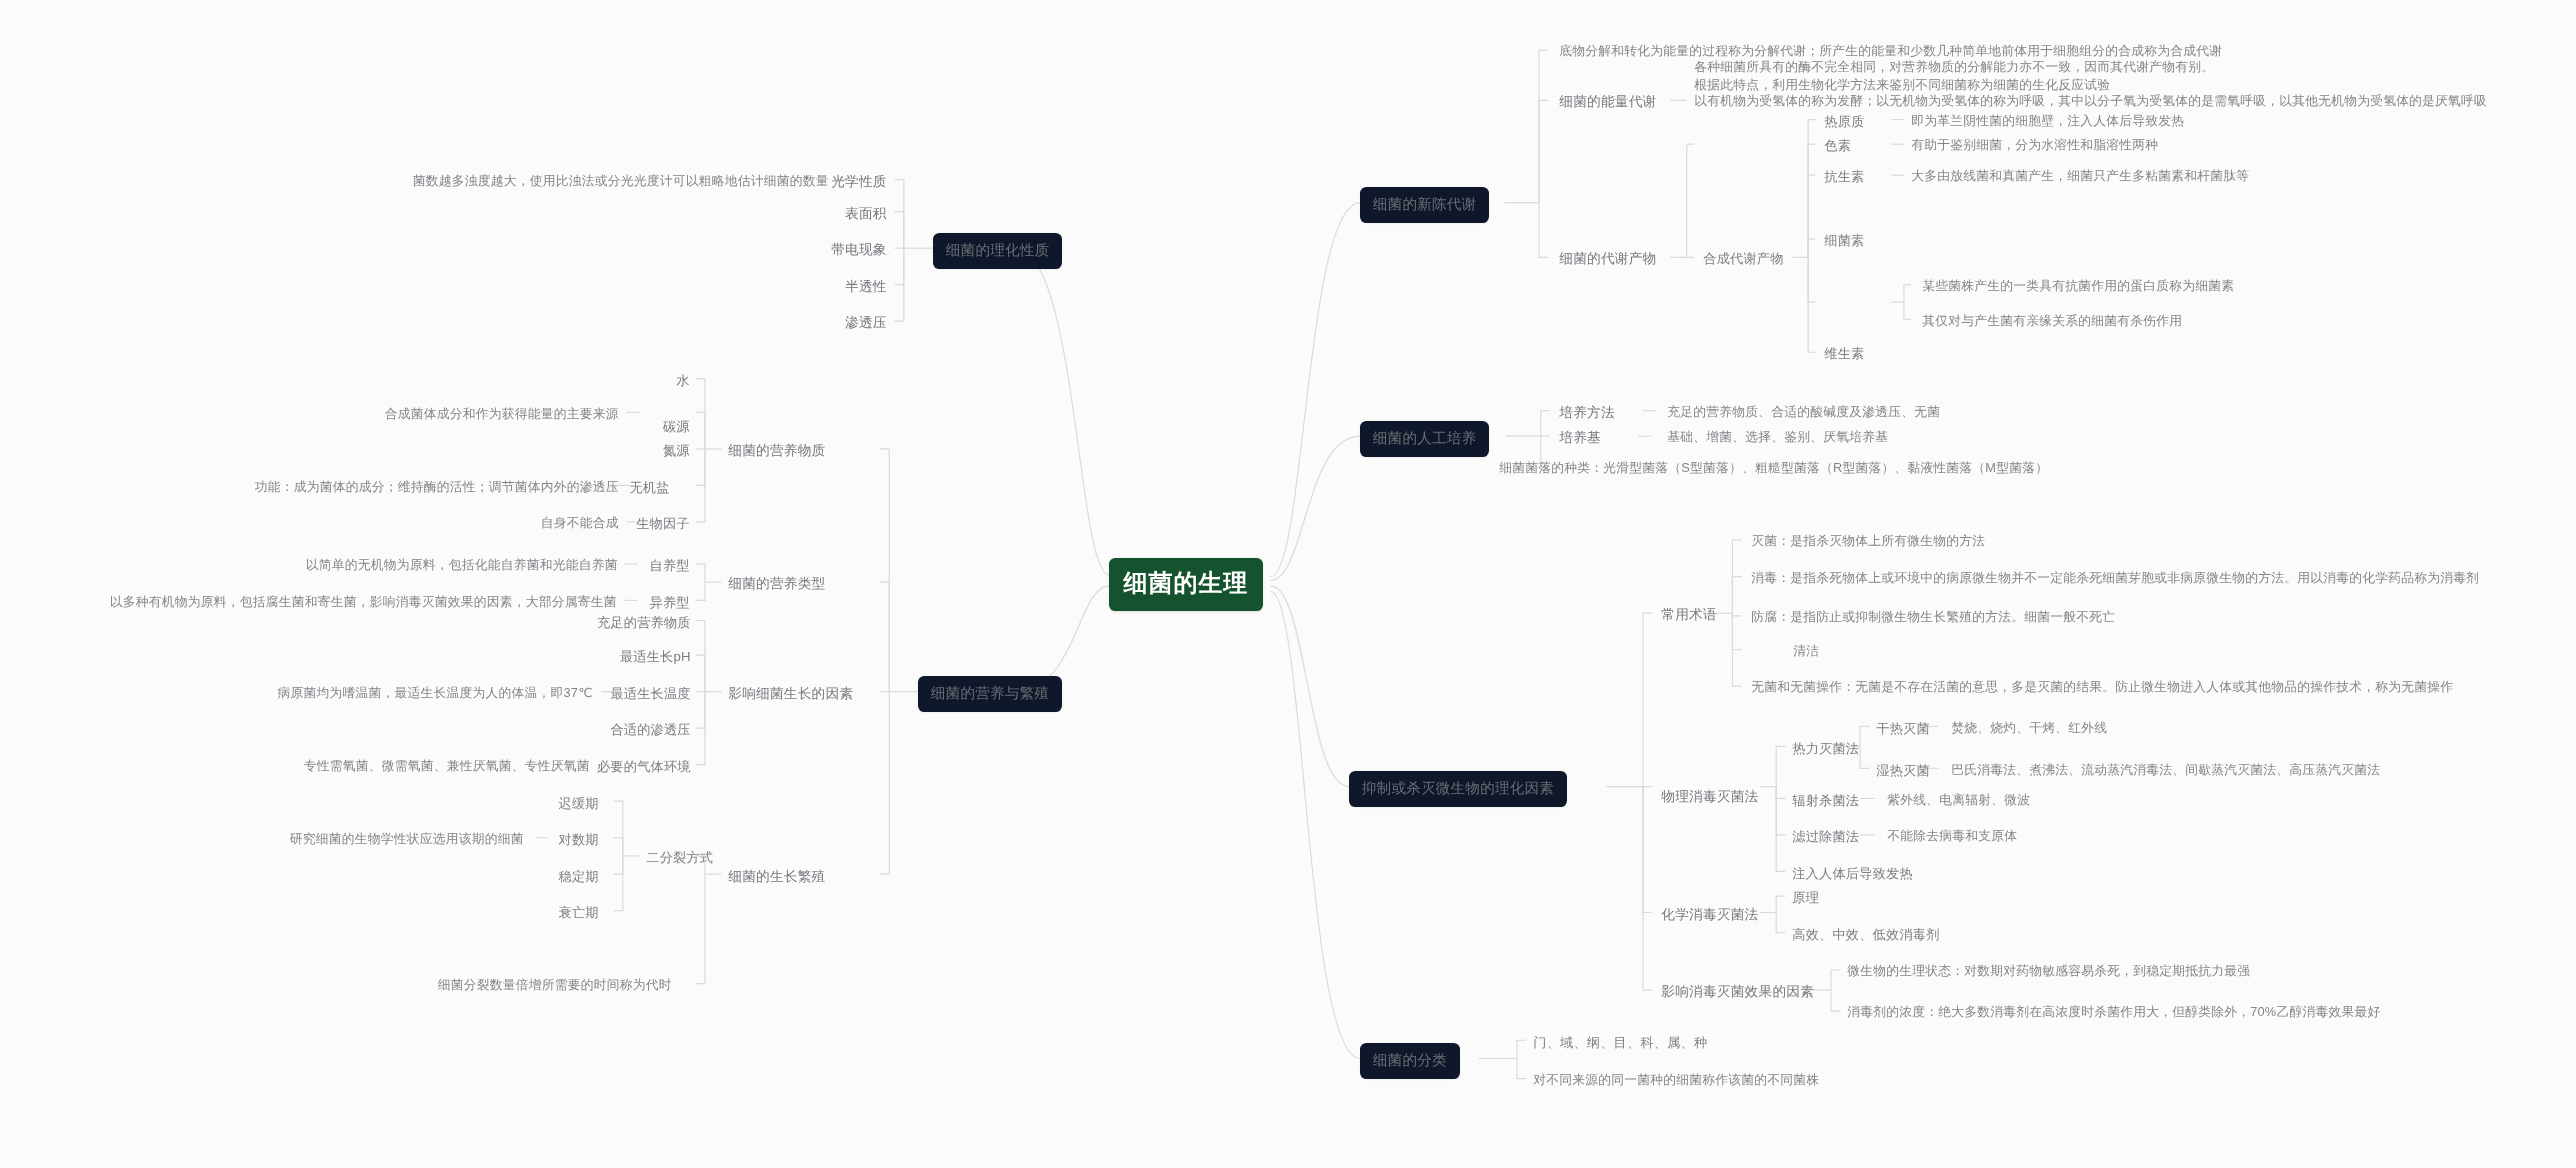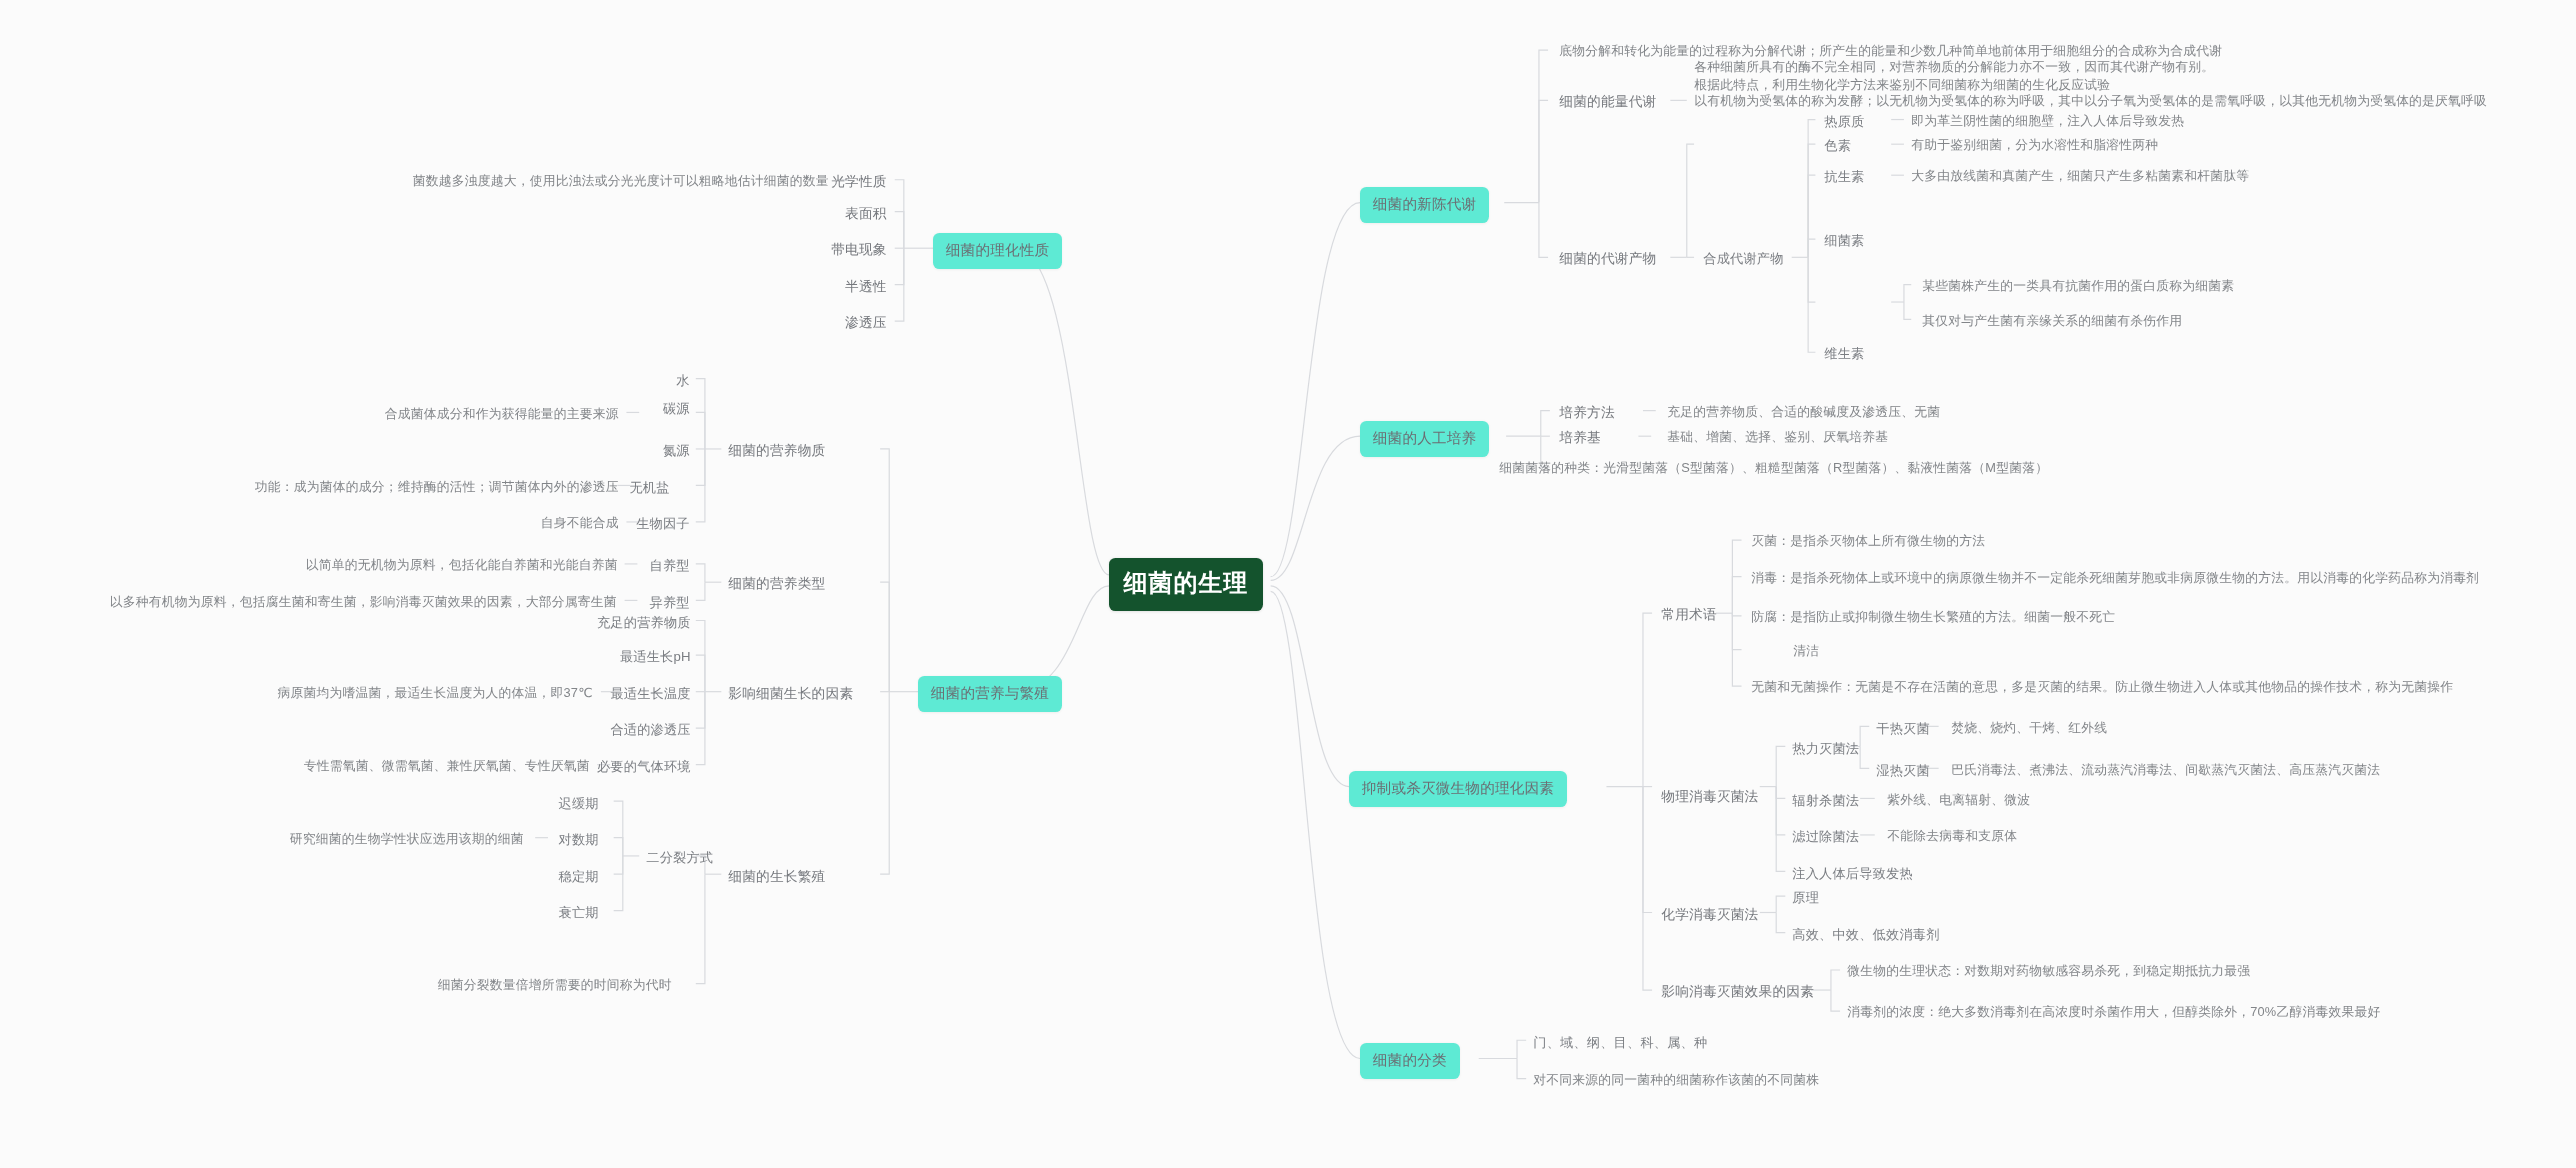--- a/index.html
+++ b/index.html
@@ -38,21 +38,21 @@
     font-size: 24px;
     font-weight: bold;
     border-radius: 6.4px;
     padding: 8.2px 14.6px 10px 14.6px;
     letter-spacing: 0.9px;
     white-space: nowrap;
     box-shadow: 0 0.9px 2.7px rgba(0,0,0,0.10);
   }
   
   .node.lvl1 {
-    background: #5eead4;
+    background: #0f172a;
     border-radius: 6.4px;
     padding: 7.3px 12.8px;
     font-size: 14.6px;
     color: #6b6e73;
     box-shadow: 0 0.9px 2.7px rgba(0,0,0,0.055);
     white-space: nowrap;
   }
   
   .node.lvl2 { font-size: 13.7px; color: #75787d; }
   
@@ -279,21 +279,21 @@
 
   <div class="node lvl2 ralign" style="left:794px; top:201px; width:100px;">表面积</div>
   <div class="node lvl2 ralign" style="left:794px; top:237px; width:100px;">带电现象</div>
   <div class="node lvl2 ralign" style="left:794px; top:274px; width:100px;">半透性</div>
   <div class="node lvl2 ralign" style="left:794px; top:310px; width:100px;">渗透压</div>
 
   <div class="node lvl1" style="left:918px; top:676px;">细菌的营养与繁殖</div>
 
   <div class="node lvl2" style="left:721px; top:438px;">细菌的营养物质</div>
   <div class="node lvl3 ralign" style="left:602px; top:368px; width:95px;">水</div>
-  <div class="node lvl3 ralign" style="left:602px; top:396px; width:95px;">碳源</div>
+  <div class="node lvl3 ralign" style="left:602px; top:414px; width:95px;">碳源</div>
   <div class="node desc ralign" style="left:179px; top:402px; width:447px;">合成菌体成分和作为获得能量的主要来源</div>
   <div class="node lvl3 ralign" style="left:602px; top:438px; width:95px;">氮源</div>
   <div class="node lvl3 ralign" style="left:602px; top:475px; width:95px;text-align:center;">无机盐</div>
   <div class="node desc ralign" style="left:124px; top:475px; width:502px;">功能：成为菌体的成分；维持酶的活性；调节菌体内外的渗透压</div>
   <div class="node lvl3 ralign" style="left:602px; top:511px; width:95px;">生物因子</div>
   <div class="node desc ralign" style="left:493px; top:511px; width:133px;">自身不能合成</div>
 
   <div class="node lvl2" style="left:721px; top:571px;">细菌的营养类型</div>
   <div class="node lvl3 ralign" style="left:602px; top:553px; width:95px;">自养型</div>
   <div class="node desc ralign" style="left:183px; top:553px; width:442px;">以简单的无机物为原料，包括化能自养菌和光能自养菌</div>

